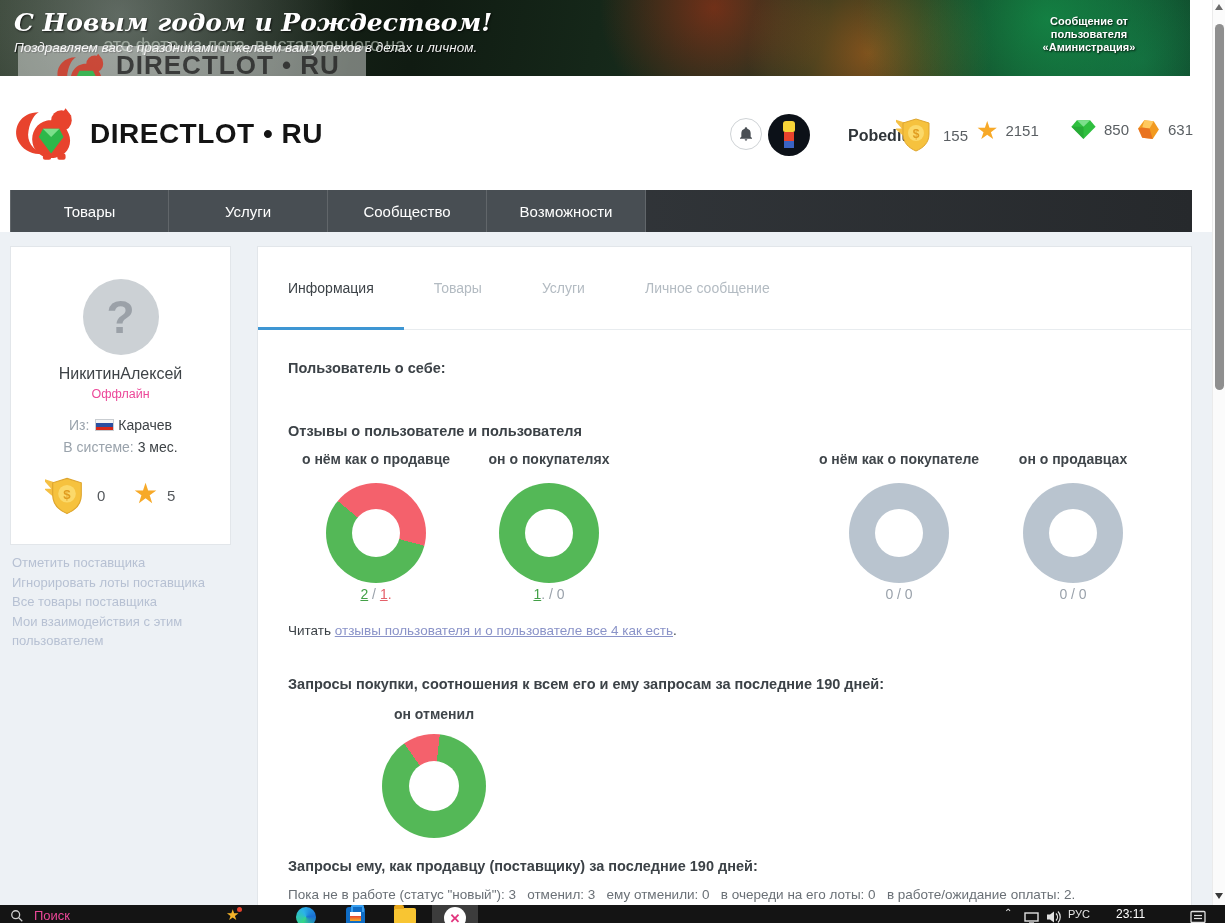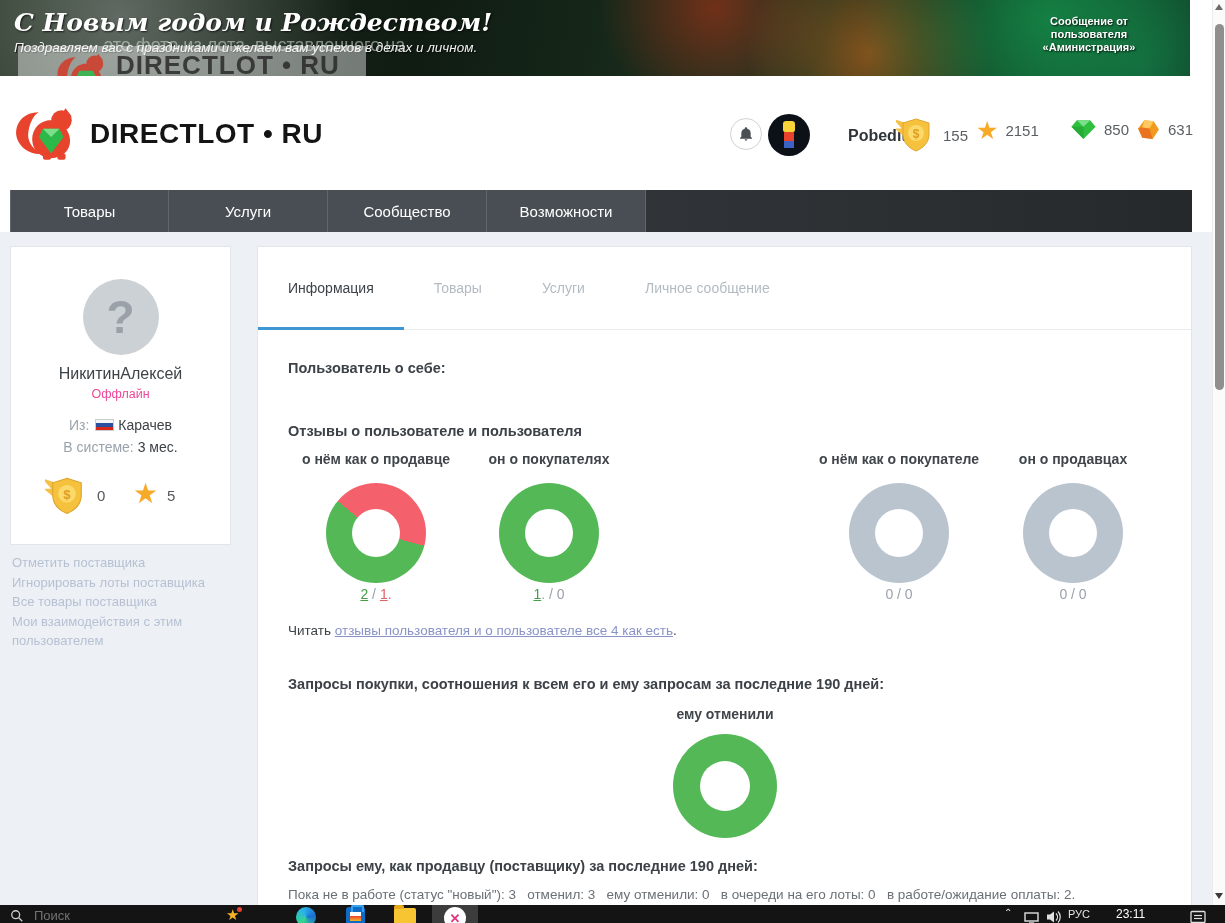--- a/index.html
+++ b/index.html
@@ -139,21 +139,21 @@
     border-left:4px solid transparent; border-right:4px solid transparent; border-bottom:6px solid #6c6c6c;
   }
   .sb-thumb{ position:absolute; left:2px; top:24px; width:9px; height:366px; background:#8f8f8f; border-radius:5px; }
   .sb-arrow-down{
     position:absolute; left:2px; bottom:6px; width:0; height:0;
     border-left:4px solid transparent; border-right:4px solid transparent; border-top:6px solid #3a3a3a;
   }
   
   .taskbar{ position:absolute; left:0; top:905px; width:1225px; height:18px; background:#141414; overflow:hidden; }
   .tb-search{ position:absolute; left:10px; top:3px; display:flex; align-items:center; }
-  .tb-search-label{ margin-left:10px; font-size:13px; color:#737373; }
+  .tb-search-label{ margin-left:10px; font-size:13px; color:#ec4899; }
   .tb-weather{ position:absolute; left:226px; top:1px; font-size:15px; color:#f5b32a; }
   .tb-weather::after{ content:""; position:absolute; right:-3px; top:1px; width:5px; height:5px; border-radius:50%; background:#e8432d; }
   .tb-edge{
     position:absolute; left:296px; top:2px; width:20px; height:20px; border-radius:50%;
     background:conic-gradient(from 210deg,#35d687,#2bb3e8 35%,#1a6fd4 65%,#35d687);
   }
   .tb-store{ position:absolute; left:346px; top:2px; width:19px; height:19px; border-radius:3px; background:#0f6cc4; }
   .tb-store::before{ content:""; position:absolute; left:5px; top:-2px; width:9px; height:5px; border:2px solid #39a0f0; border-bottom:none; border-radius:2px 2px 0 0; }
   .tb-store::after{ content:""; position:absolute; left:4px; top:5px; width:11px; height:9px; background:linear-gradient(#fff 45%,#e8432d 45% 0, #f5b32a); }
   .tb-folder{ position:absolute; left:394px; top:3px; width:22px; height:16px; background:#f8c532; border-radius:2px; }
@@ -324,23 +324,23 @@
     </div>
   </div>
 
   <div class="read-line">
     <span>Читать </span><span class="read-link">отзывы пользователя и о пользователе все 4 как есть</span><span>.</span>
   </div>
 
   <div class="h-bold" style="top:429px;">Запросы покупки, соотношения к всем его и ему запросам за последние 190 дней:</div>
 
   <div class="charts-row" style="top:459px; height:180px;">
-    <div class="donut-slot" style="left:367px; width:200px;">
-      <div class="donut-title">ему отменили</div>
-      <div class="donut big" style="background: conic-gradient(rgb(84, 184, 87) 0deg, rgb(84, 184, 87) 360deg);"></div>
+    <div class="donut-slot" style="left:76px; width:200px;">
+      <div class="donut-title">он отменил</div>
+      <div class="donut big" style="background: conic-gradient(from -35deg, rgb(244, 97, 108) 0deg, rgb(244, 97, 108) 41.4deg, rgb(84, 184, 87) 41.4deg, rgb(84, 184, 87) 360deg);"></div>
     </div>
   </div>
 
   <div class="h-bold" style="top:611px;">Запросы ему, как продавцу (поставщику) за последние 190 дней:</div>
   <div class="stats-line">Пока не в работе (статус "новый"): 3   отменил: 3   ему отменили: 0   в очереди на его лоты: 0   в работе/ожидание оплаты: 2.</div>
 </div>
 
 <div class="scrollbar">
   <div class="sb-arrow-up"></div>
   <div class="sb-thumb"></div>

